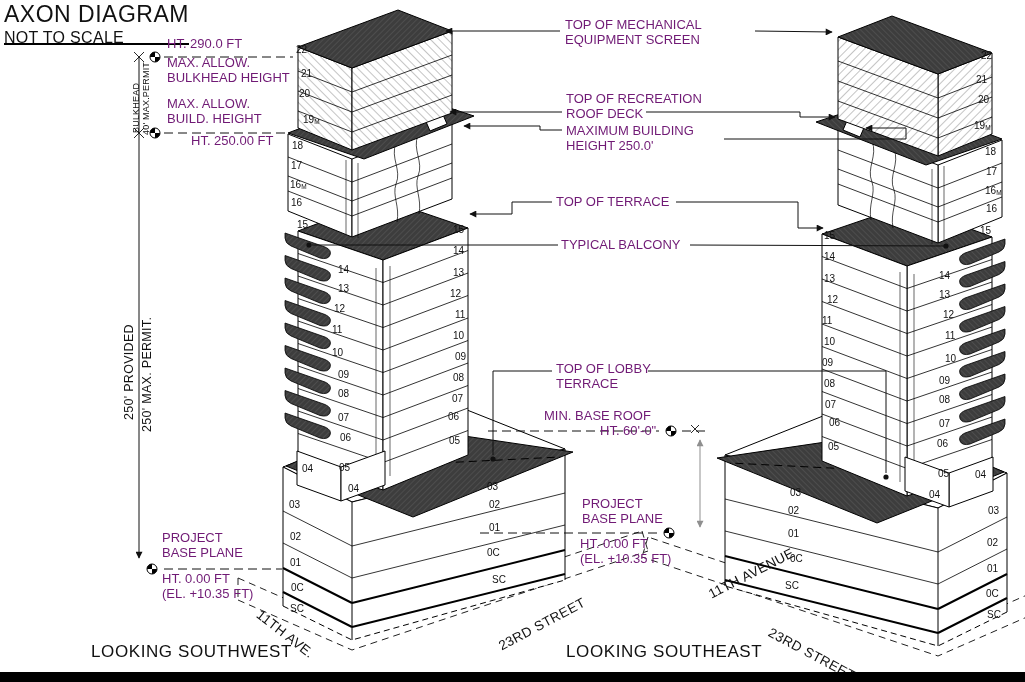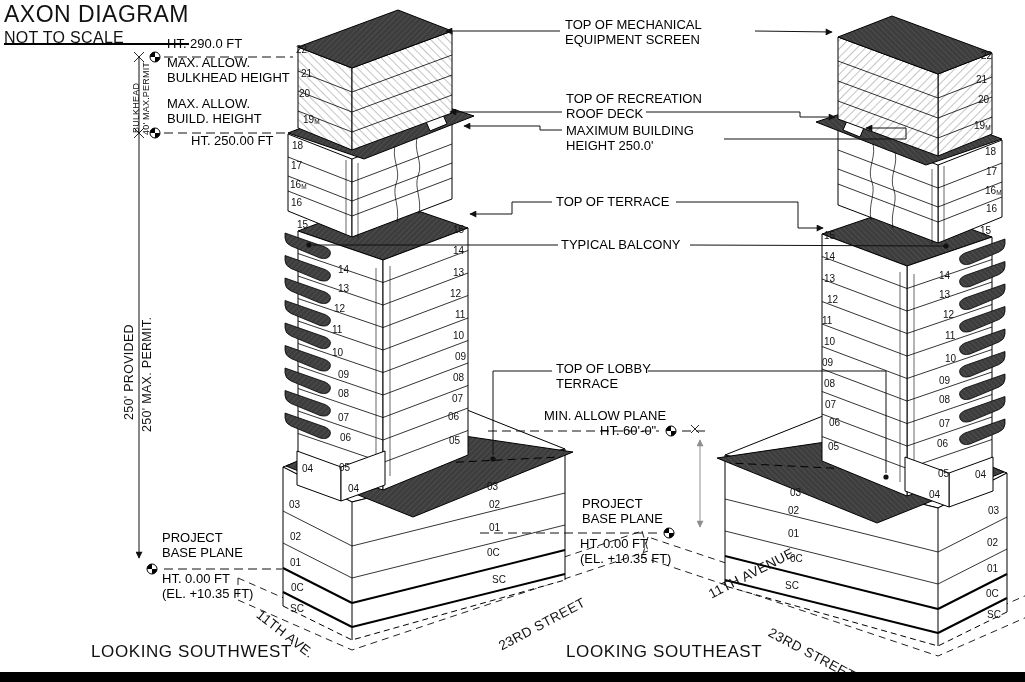--- a/index.html
+++ b/index.html
@@ -1,18 +1,18 @@
 <!DOCTYPE html>
 <html><head>
 <meta charset="utf-8">
 <style>
   html,body{margin:0;padding:0;background:#e8e8e8;}
   #page{position:relative;width:1025px;height:682px;background:#fff;overflow:hidden;
         font-family:"Liberation Sans",sans-serif;color:#111;}
-  .lbl{position:absolute;font-size:13px;line-height:1.15;white-space:nowrap;color:#000000;}
+  .lbl{position:absolute;font-size:13px;line-height:1.15;white-space:nowrap;color:#701a75;}
   .t-title{position:absolute;left:4px;top:1px;font-size:23px;letter-spacing:.5px;
            border-bottom:2px solid #000;padding-bottom:15px;}
   .t-sub{position:absolute;left:4px;top:29px;font-size:16px;letter-spacing:.3px;}
   .cap{position:absolute;font-size:17px;letter-spacing:.6px;}
   .street{position:absolute;font-size:13.5px;letter-spacing:.4px;transform-origin:0 0;}
   .vdim{position:absolute;font-size:9px;transform:rotate(-90deg);transform-origin:0 0;letter-spacing:.2px;}
   .vdim2{position:absolute;font-size:12.5px;transform:rotate(-90deg);transform-origin:0 0;letter-spacing:.3px;}
   #bottombar{position:absolute;left:0;top:672px;width:1025px;height:10px;background:#000;}
   svg{position:absolute;left:0;top:0;}
   svg text.fl{font-family:"Liberation Sans",sans-serif;font-size:10px;fill:#111;}
@@ -286,21 +286,21 @@
 <div class="lbl" style="left:565px;top:18px;">TOP OF MECHANICAL</div>
 <div class="lbl" style="left:565px;top:33px;">EQUIPMENT SCREEN</div>
 <div class="lbl" style="left:566px;top:92px;">TOP OF RECREATION</div>
 <div class="lbl" style="left:566px;top:107px;">ROOF DECK</div>
 <div class="lbl" style="left:566px;top:124px;">MAXIMUM BUILDING</div>
 <div class="lbl" style="left:566px;top:139px;">HEIGHT 250.0'</div>
 <div class="lbl" style="left:556px;top:195px;">TOP OF TERRACE</div>
 <div class="lbl" style="left:561px;top:238px;text-align:right;">TYPICAL BALCONY</div>
 <div class="lbl" style="left:556px;top:362px;">TOP OF LOBBY</div>
 <div class="lbl" style="left:556px;top:377px;">TERRACE</div>
-<div class="lbl" style="left:544px;top:409px;">MIN. ALLOW PLANE</div>
+<div class="lbl" style="left:544px;top:409px;">MIN. BASE ROOF</div>
 <div class="lbl" style="left:600px;top:424px;">HT. 60'-0"</div>
 <div class="lbl" style="left:582px;top:497px;">PROJECT</div>
 <div class="lbl" style="left:582px;top:512px;">BASE PLANE</div>
 <div class="lbl" style="left:580px;top:537px;">HT. 0.00 FT</div>
 <div class="lbl" style="left:580px;top:552px;">(EL. +10.35 FT)</div>
 
 <div class="lbl" style="left:162px;top:531px;">PROJECT</div>
 <div class="lbl" style="left:162px;top:546px;">BASE PLANE</div>
 <div class="lbl" style="left:162px;top:572px;">HT. 0.00 FT</div>
 <div class="lbl" style="left:162px;top:587px;">(EL. +10.35 FT)</div>

